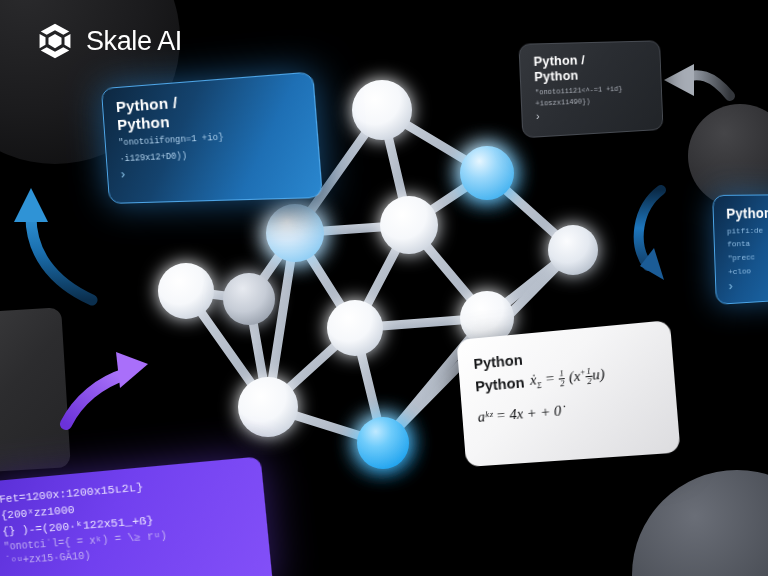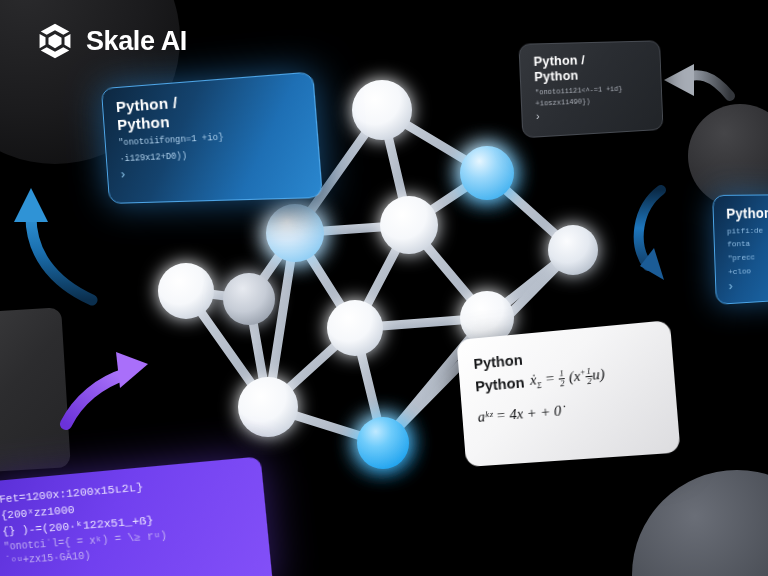--- a/index.html
+++ b/index.html
@@ -95,21 +95,21 @@
     transform-origin:left top;
     box-shadow:0 0 36px rgba(120,70,245,.45),0 -6px 26px rgba(0,0,0,.5);
     padding:12px 14px;}
   #panel-purple .pcode{color:#eae2ff;font-size:11px;line-height:1.45;
     filter:blur(.35px);white-space:nowrap;}
   #panel-purple .pcode.dim{color:#cfc0f3;font-size:10px;opacity:.85;}
 
   
   #logo{position:absolute;left:36px;top:22px;display:flex;align-items:center;gap:12px;}
   #logo .mark{width:38px;height:38px;}
-  #logo .wordmark{color:#fff;font-size:27px;font-weight:bold;letter-spacing:-.4px;}
+  #logo .wordmark{color:#fff;font-size:27px;font-weight:normal;letter-spacing:-.4px;}
 
   
   #arrows{position:absolute;left:0;top:0;width:768px;height:576px;
     pointer-events:none;}
 </style>
 </head>
 <body>
 
 <div id="stage">
 

